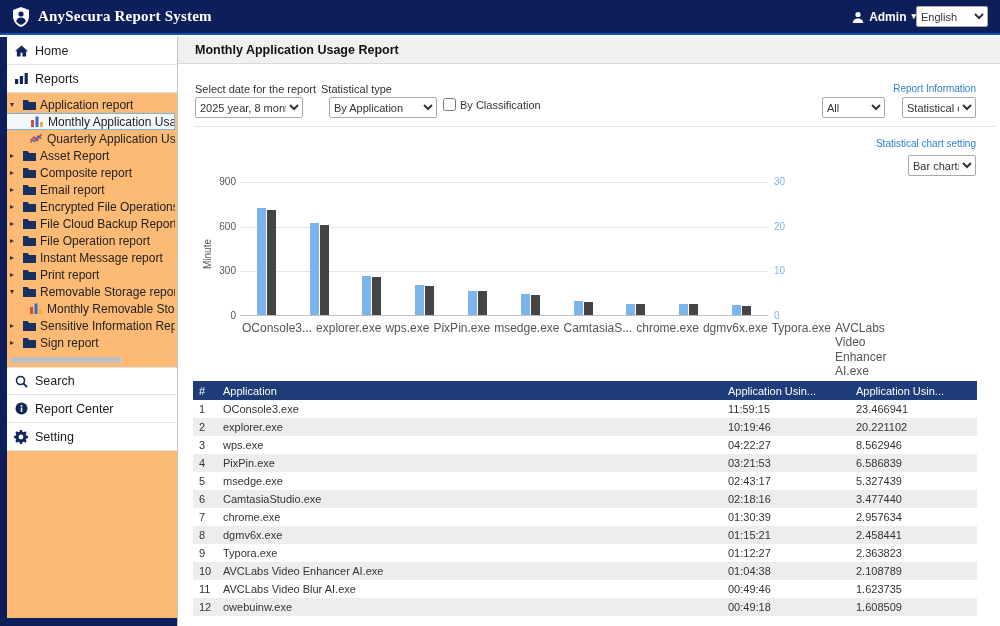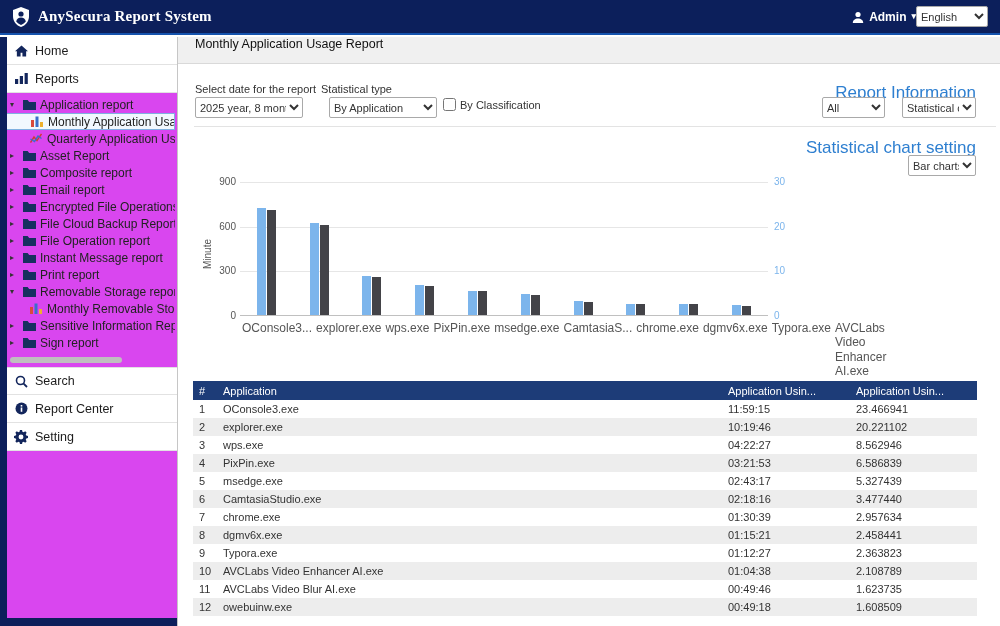--- a/index.html
+++ b/index.html
@@ -10,41 +10,41 @@
 .topbar{position:absolute;left:0;top:0;width:1000px;height:35px;background:#0c1f5b;border-bottom:2px solid #1553ad;display:flex;align-items:center;padding:0 12px;color:#fff;z-index:6}
 .logo{display:flex;align-items:center;margin-right:8px}
 .brand{font-family:"Liberation Serif",serif;font-weight:bold;font-size:15px;letter-spacing:.2px}
 .topbar-right{margin-left:auto;display:flex;align-items:center;gap:0}
 .admin{display:flex;align-items:center;gap:5px;font-size:12px;font-weight:bold;cursor:pointer}
 .caret{font-size:9px;line-height:1}
 select{font-family:"Liberation Sans",sans-serif;font-size:11px;color:#333;background:#fff;border:1px solid #a9a9a9;border-radius:2px;height:21px}
 .lang{width:72px}
 
 
-.sidebar{position:absolute;left:0;top:37px;width:178px;bottom:0;background:#d946ef;border-right:1px solid #c6c6c6;overflow:hidden}
+.sidebar{position:absolute;left:0;top:37px;width:178px;bottom:0;background:#fdba74;border-right:1px solid #c6c6c6;overflow:hidden}
 .left-strip{position:absolute;left:0;top:0;width:7px;height:100%;background:#0c1f5b;z-index:2}
 .side-bottom{position:absolute;left:0;bottom:0;width:100%;height:8px;background:#0c1f5b;z-index:3}
 .side-item{height:28px;display:flex;align-items:center;gap:7px;padding-left:14px;border-bottom:1px solid #e2e2e2;font-size:12.5px;color:#1c1c1c;cursor:pointer;background:#fff}
 .side-item .sicon{display:flex;width:14px;justify-content:center}
 .side-sep{border-top:1px solid #e2e2e2}
 .tree{padding:3px 0}
 .tree-row{height:17px;display:flex;align-items:center;gap:4px;font-size:12px;color:#222;white-space:nowrap;overflow:hidden;cursor:pointer;margin-right:2px}
 .tree-row.l0{padding-left:10px}
 .tree-row.l1{padding-left:30px}
 .tree-row .arrow{width:9px;flex:0 0 9px;font-size:8px;color:#333}
 .tree-row .ticon{display:flex;flex:0 0 13px}
 .tree-row.selected{border:1px solid #7fb0e0;background:#f2f8fe}
 .hscroll{height:6px;background:#bfbfbf;border-radius:3px;width:112px;margin:3px 0 4px 10px}
 
 
 .main{position:absolute;left:178px;top:37px;right:0;bottom:0;background:#fff}
-.page-header{height:27px;background:#f0f0f0;border-bottom:1px solid #d9d9d9;display:flex;padding-left:17px;font-size:12.5px;font-weight:normal;color:#111}
+.page-header{height:27px;background:#f0f0f0;border-bottom:1px solid #d9d9d9;display:flex;align-items:center;padding-left:17px;font-size:12.5px;font-weight:bold;color:#111}
 .content{position:absolute;left:0;top:27px;right:0;bottom:0}
 .lbl{position:absolute;font-size:11px;color:#333}
-.lnk{position:absolute;font-size:17px;color:#2e7fd0;cursor:pointer}
+.lnk{position:absolute;font-size:10px;color:#2e7fd0;cursor:pointer}
 .sel{position:absolute}
 .ctl-date{left:17px;top:33px;width:108px}
 .ctl-type{left:151px;top:33px;width:108px}
 .ctl-class{position:absolute;left:265px;top:34px;display:flex;align-items:center;gap:4px;font-size:11px;color:#333;cursor:pointer}
 .ctl-class input{width:13px;height:13px}
 .ctl-scope{right:115px;top:33px;width:63px}
 .ctl-chart-mode{right:24px;top:33px;width:74px}
 .ctl-chart-type{right:24px;top:91px;width:68px}
 .divider{position:absolute;left:16px;right:4px;top:62px;border-top:1px solid #e3e3e3}
 

